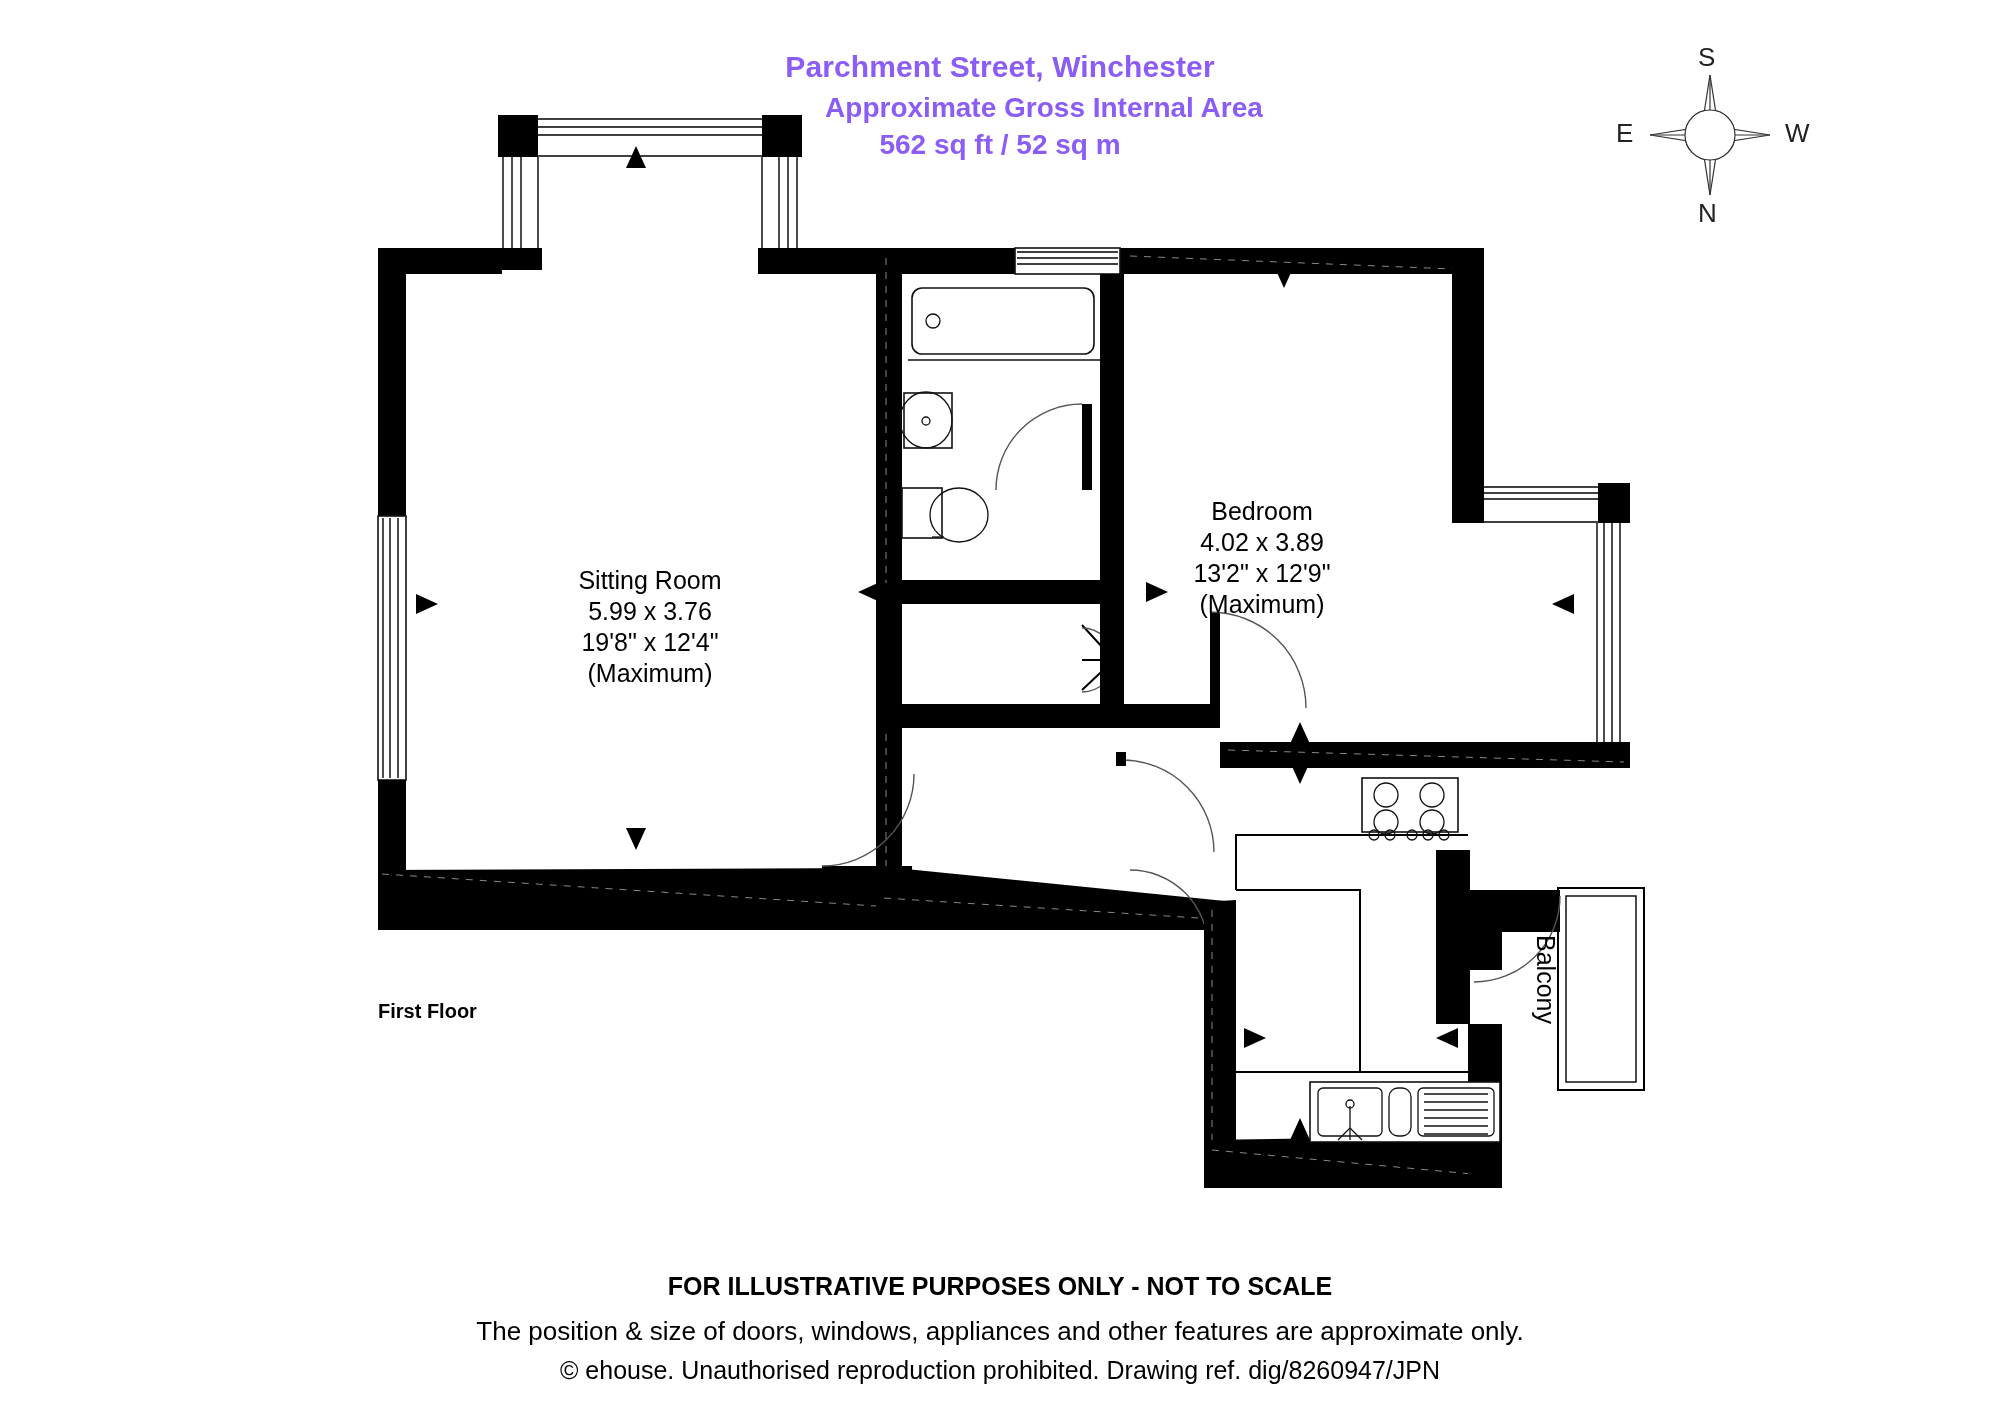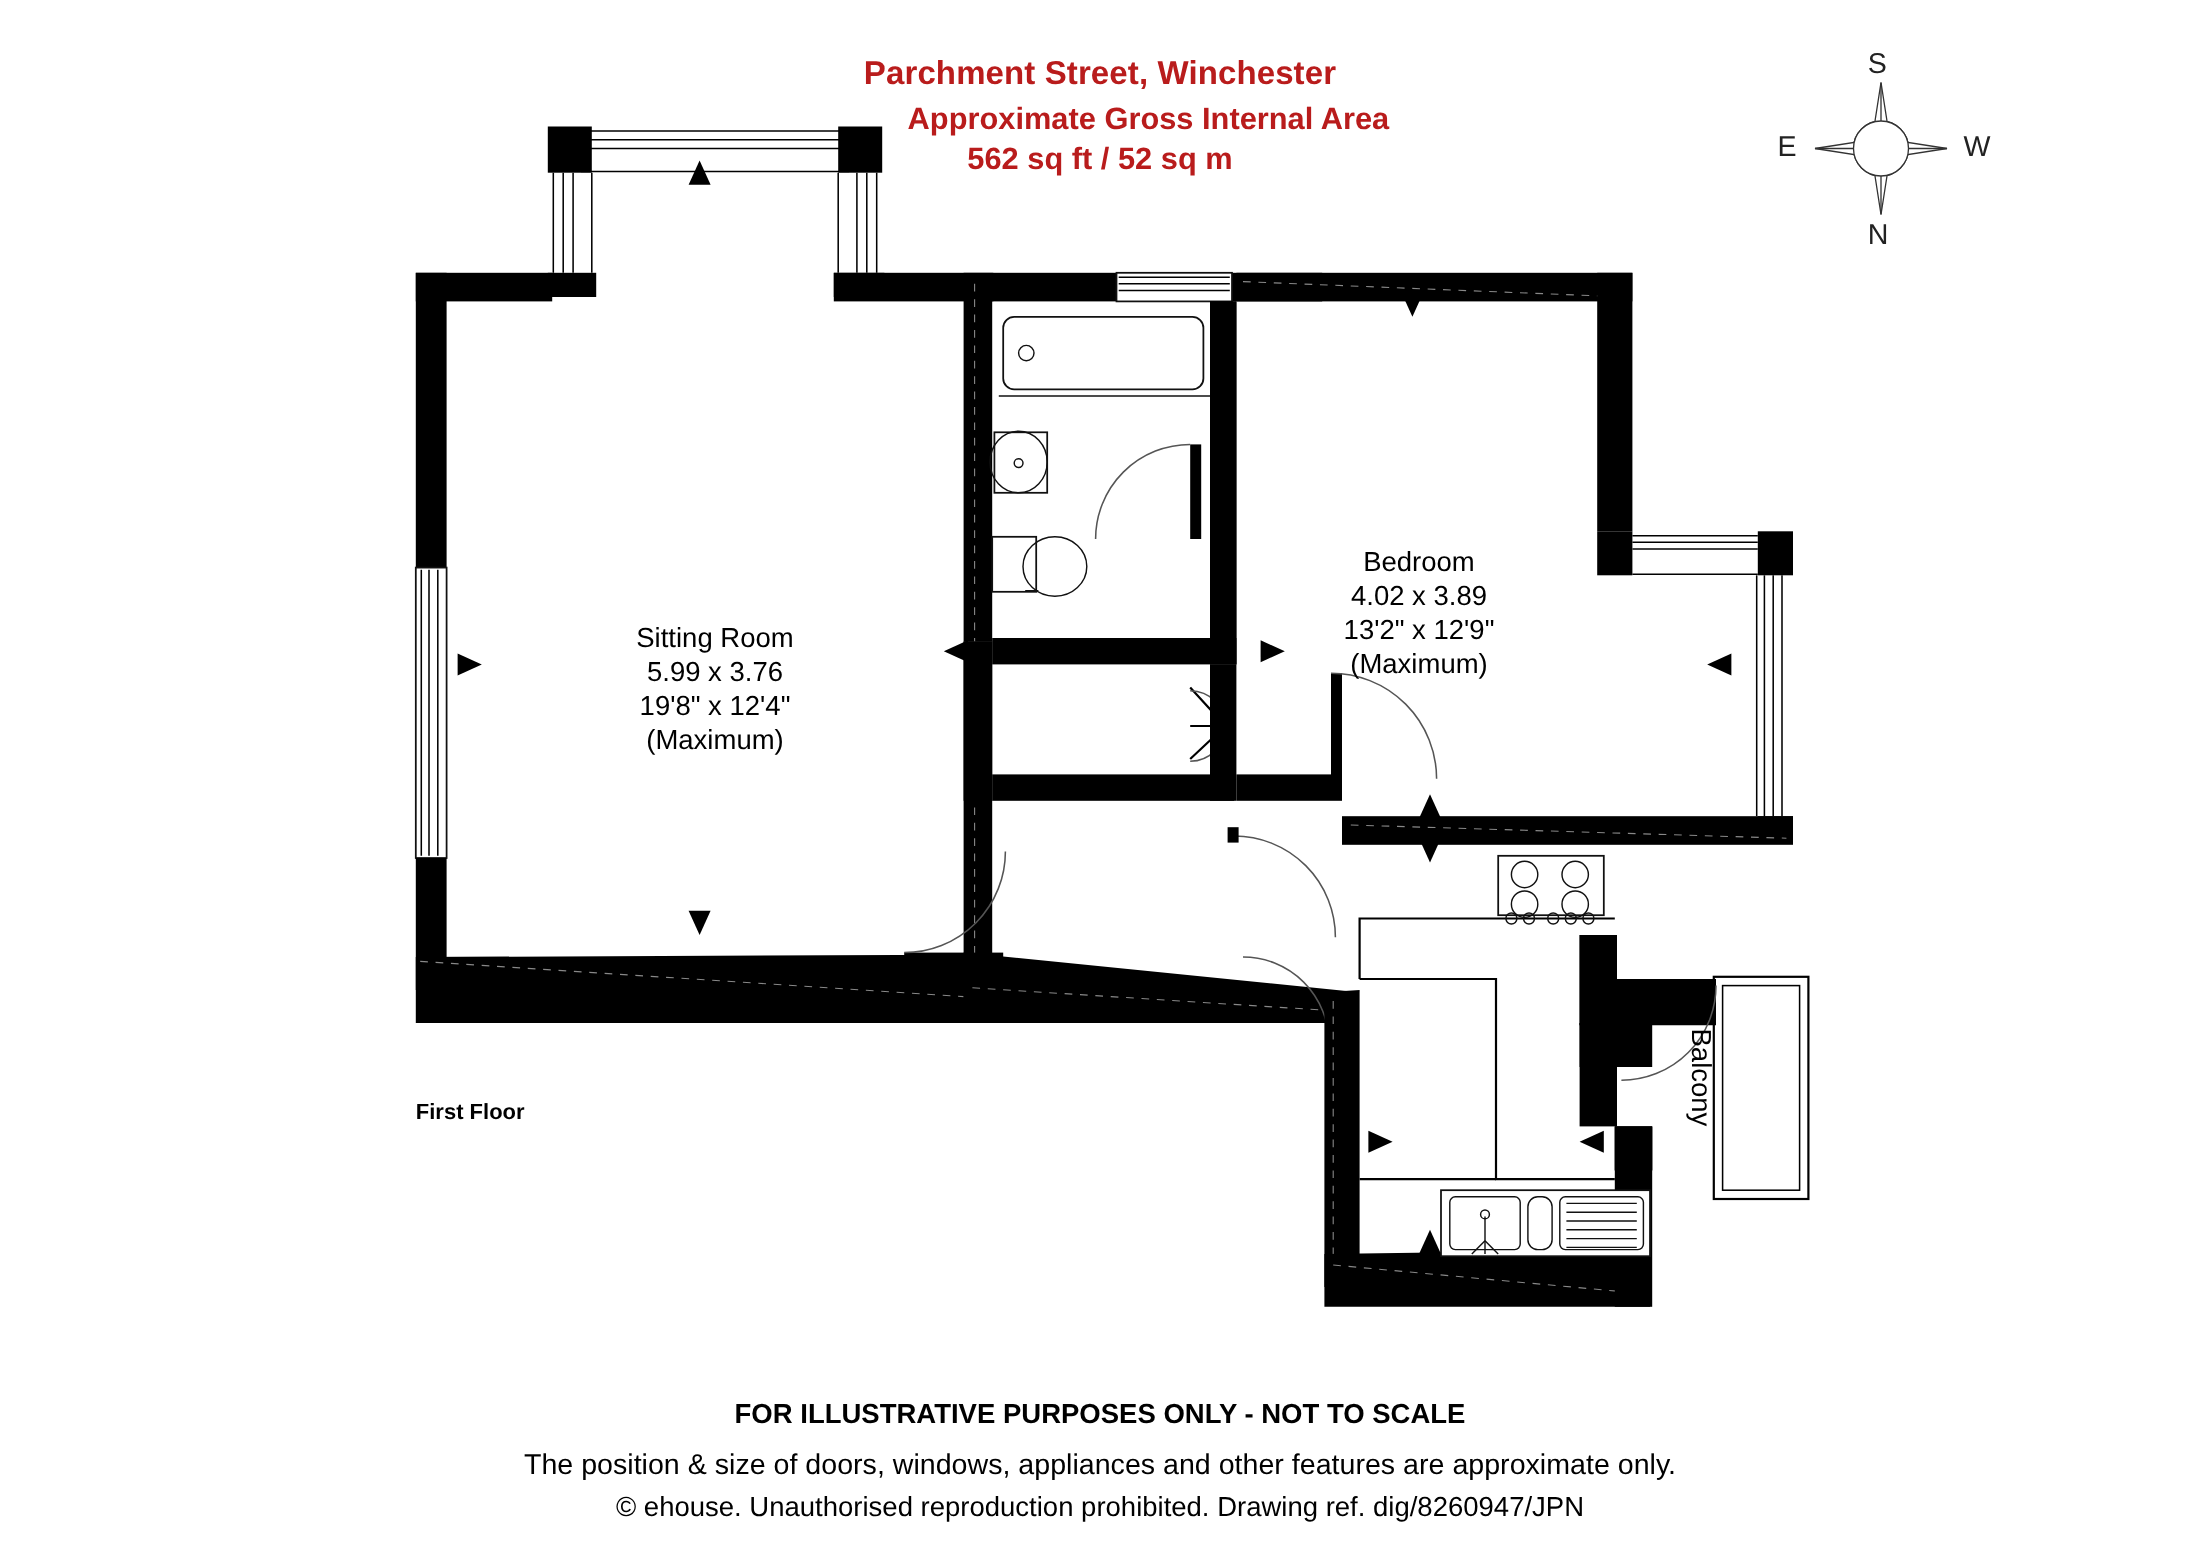--- a/index.html
+++ b/index.html
@@ -20,21 +20,21 @@
     left: 0; top: 0;
     width: 2000px;
     height: 1414px;
   }
   .hdr {
     position: absolute;
     left: 0;
     width: 2000px;
     text-align: center;
     font-weight: bold;
-    color: #b91c1c;
+    color: #8b5cf6;
   }
   #title-line1 { top: 50px;  font-size: 30px; letter-spacing: 0.1px; }
   #title-line2 { top: 92px;  font-size: 28px; margin-left: 44px; }
   #title-line3 { top: 129px; font-size: 28px; }
 
   #floor-label {
     position: absolute;
     left: 378px;
     top: 1000px;
     font-size: 20px;
@@ -43,21 +43,21 @@
 
   .room-label {
     position: absolute;
     text-align: center;
     font-size: 25px;
     line-height: 31px;
     color: #000;
     white-space: pre;
   }
   #sitting-room-label { left: 450px; top: 518px; width: 400px; margin-top: 47px; }
-  #bedroom-label      { left: 1090px; top: 496px; width: 400px; }
+  #bedroom-label      { left: 1062px; top: 496px; width: 400px; }
   #kitchen-label      { left: 1245px; top: 920px; width: 300px; }
 
   #balcony-label {
     position: absolute;
     left: 1560px;
     top: 935px;
     font-size: 25px;
     transform: rotate(90deg);
     transform-origin: left top;
     white-space: nowrap;

